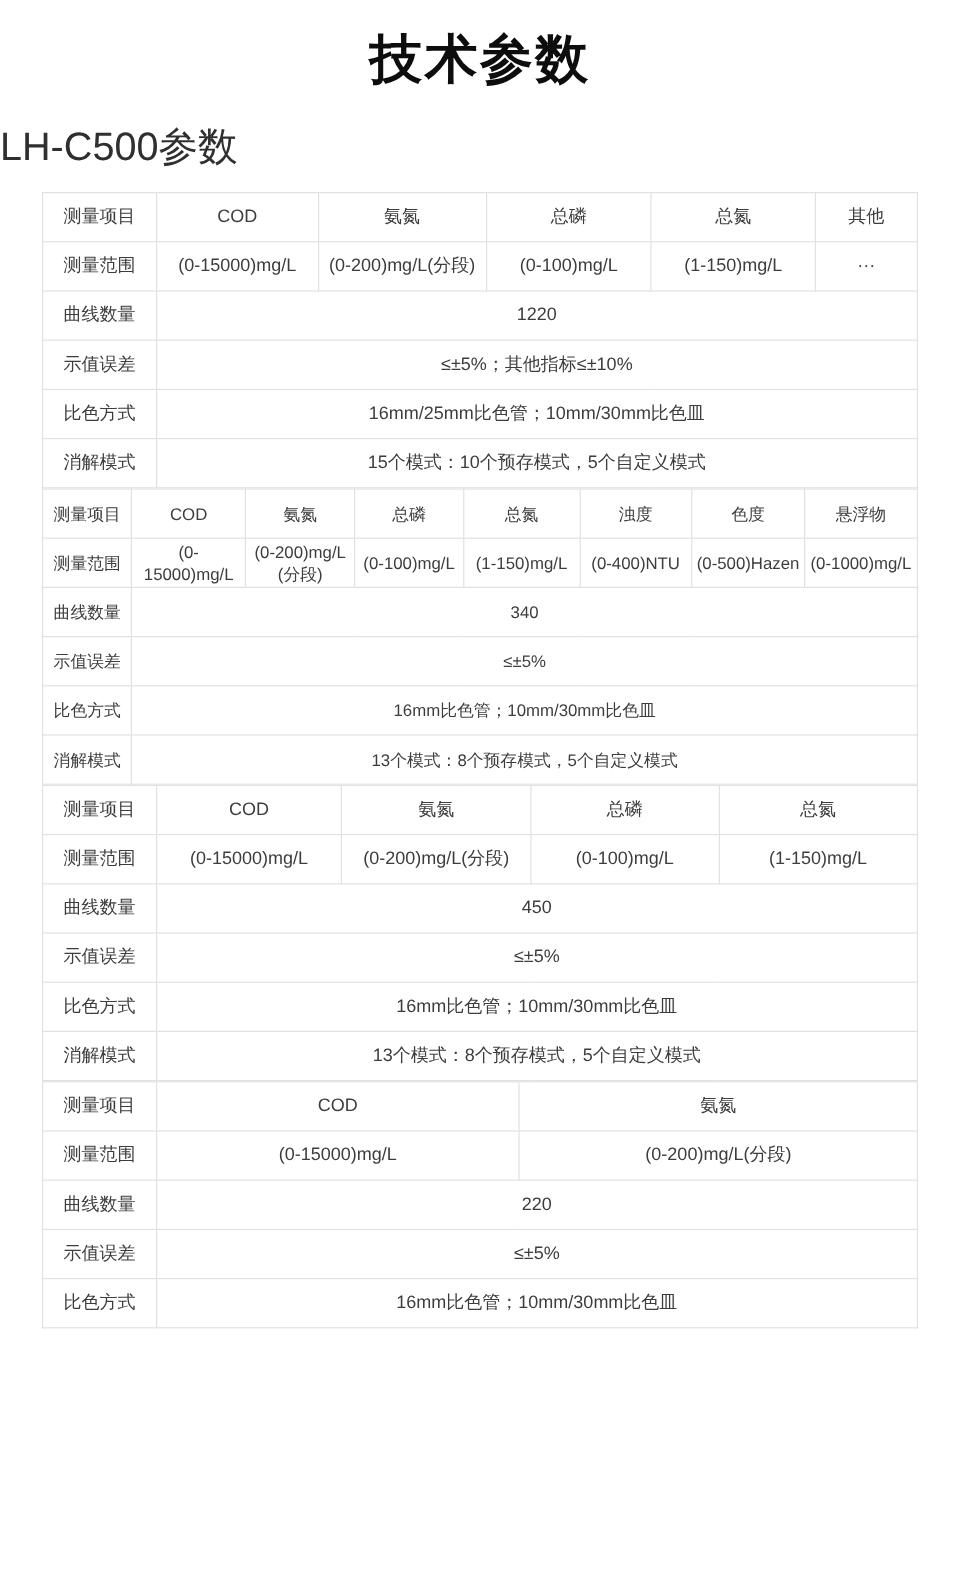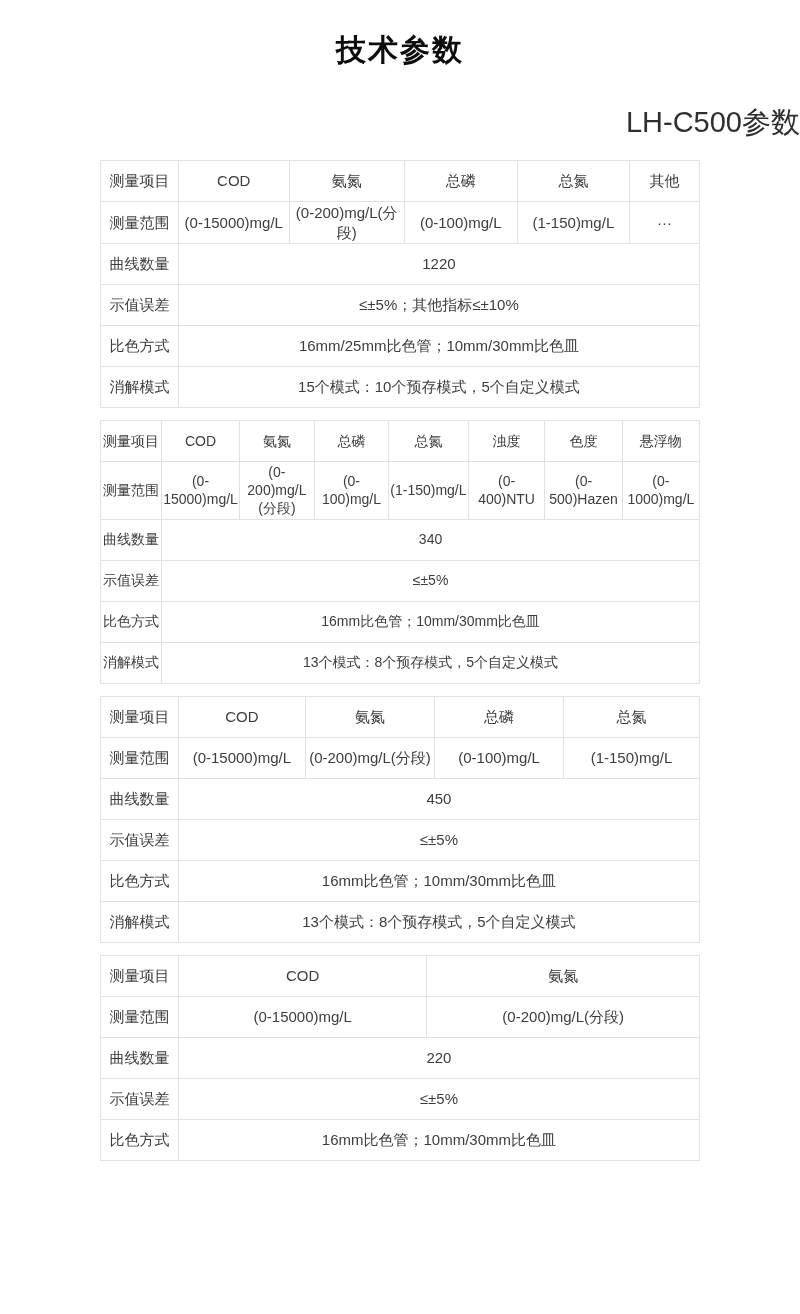--- a/index.html
+++ b/index.html
@@ -11,37 +11,37 @@
   .page {
     width: 800px;
     min-height: 1314px;
     margin: 0 auto;
     background: #ffffff;
     overflow: hidden;
   }
   .main-title {
     margin: 20px 0 0;
     text-align: center;
-    font-size: 30px;
+    font-size: 44px;
     line-height: 60px;
     font-weight: 900;
     letter-spacing: 2px;
     color: #0d0d0d;
   }
   .section-title {
     margin: 26px 0 22px;
-    text-align: right;
-    font-size: 29px;
+    text-align: left;
+    font-size: 33px;
     line-height: 32px;
     font-weight: 400;
     color: #2f2f2f;
   }
   table.spec-table {
-    width: 600px;
-    margin: 12px auto;
+    width: 730px;
+    margin: 0 auto;
     border-collapse: collapse;
     table-layout: fixed;
     background: #ffffff;
   }
   table.spec-table td {
     border: 1px solid #e1e1e1;
     height: 38px;
     padding: 1px 3px;
     text-align: center;
     vertical-align: middle;

